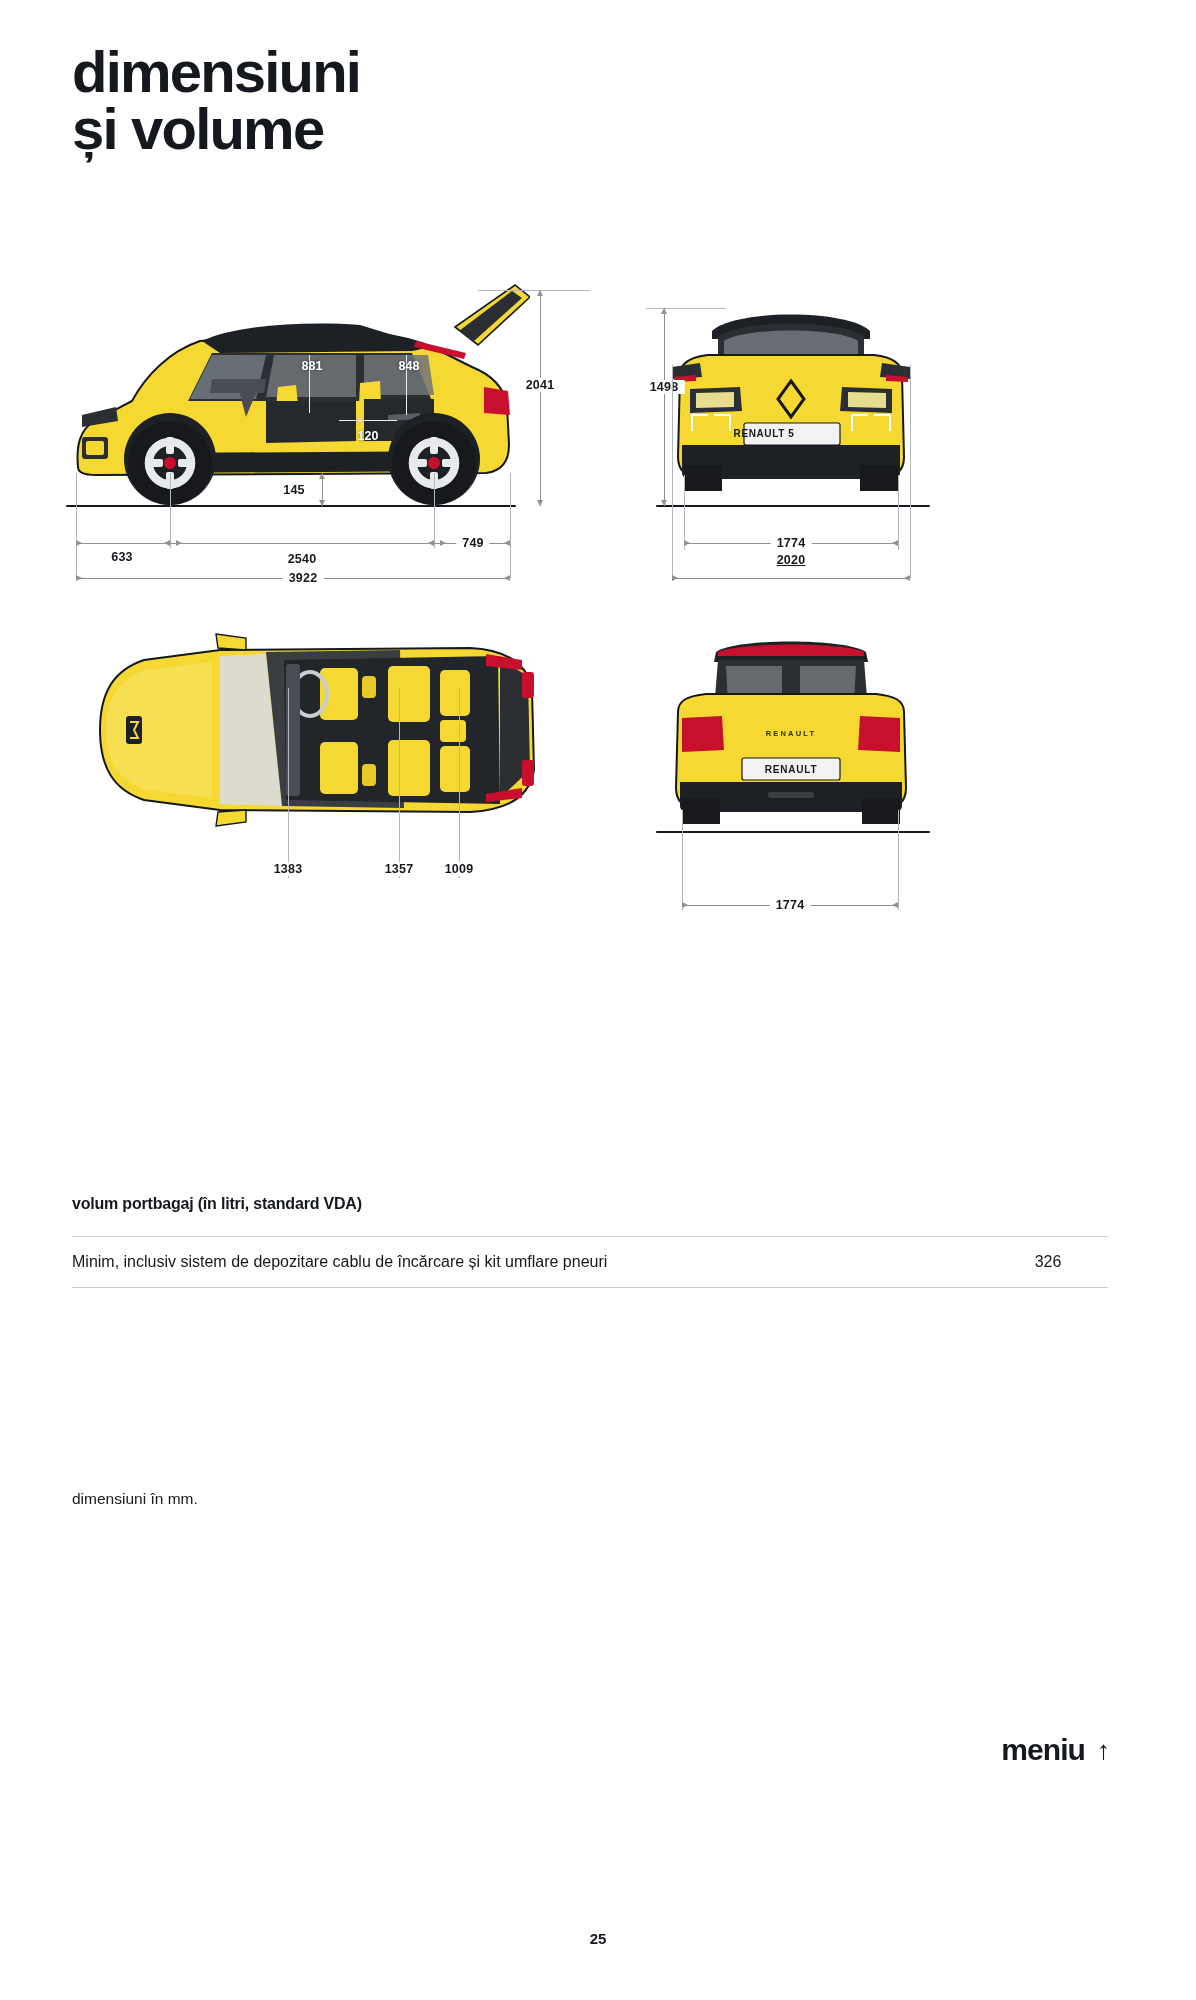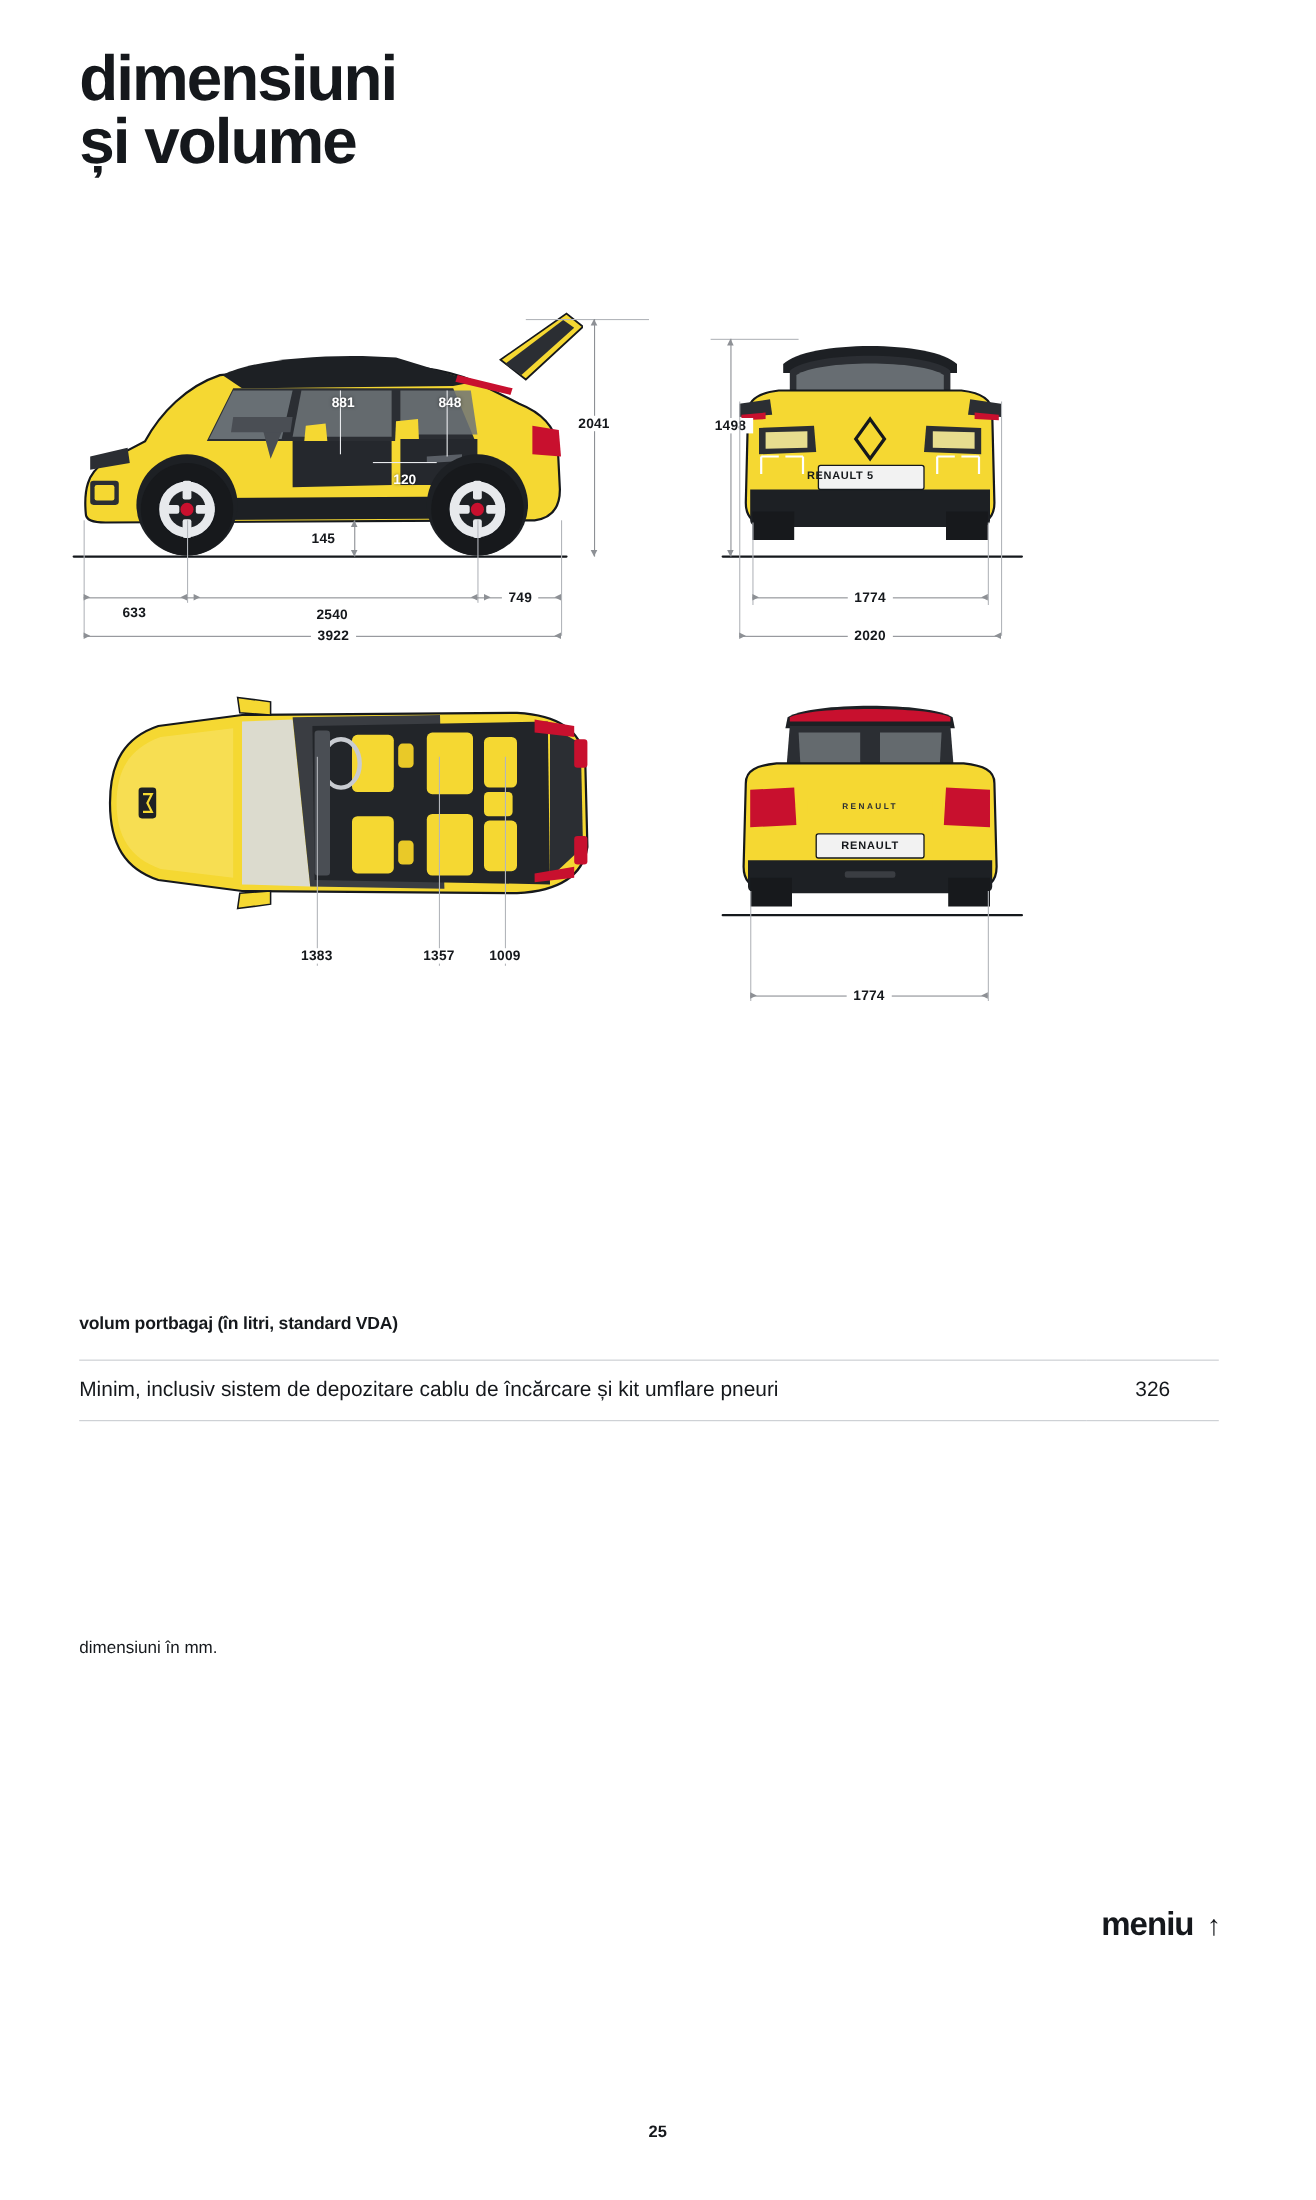--- a/index.html
+++ b/index.html
@@ -118,21 +118,21 @@
     margin-bottom: 23px;
   }
   table.vol {
     width: 100%;
     border-collapse: collapse;
   }
   table.vol tr { border-top: 1px solid #c9ccd1; }
   table.vol tr:last-child { border-bottom: 1px solid #c9ccd1; }
   table.vol td {
     padding: 15px 0 14px 0;
-    font-size: 19px;
+    font-size: 16px;
     line-height: 1.3;
     color: #15181c;
     vertical-align: middle;
   }
   table.vol td.label { padding-right: 30px; }
   table.vol td.value {
     text-align: center;
     white-space: nowrap;
     width: 120px;
   }
@@ -395,21 +395,21 @@
       <div class="ext v" style="left:280px; top:90px; height:213px; background:#b3b6bb;"></div>
 
       <div class="dim-h" style="left:54px; top:268px; width:214px;"></div>
       <div class="arrow right" style="left:54px; top:265px;"></div>
       <div class="arrow left" style="left:262px; top:265px;"></div>
       <div class="dim-label" style="left:161px; top:268px;">1774</div>
 
       <div class="dim-h" style="left:42px; top:303px; width:238px;"></div>
       <div class="arrow right" style="left:42px; top:300px;"></div>
       <div class="arrow left" style="left:274px; top:300px;"></div>
-      <div class="dim-label" style="left:161px; top:303px;">2020</div>
+      <div class="dim-label" style="left:161px; top:285px;text-decoration:underline;">2020</div>
     </div>
 
     <div class="view" style="left:60px; top:345px; width:520px; height:300px;">
 
       <svg class="car-svg" style="left:10px; top:0;" width="510" height="220" viewBox="0 0 510 220">
 
         <path d="M30 110
                  C30 72 44 50 74 40
                  L150 30
                  L400 28

